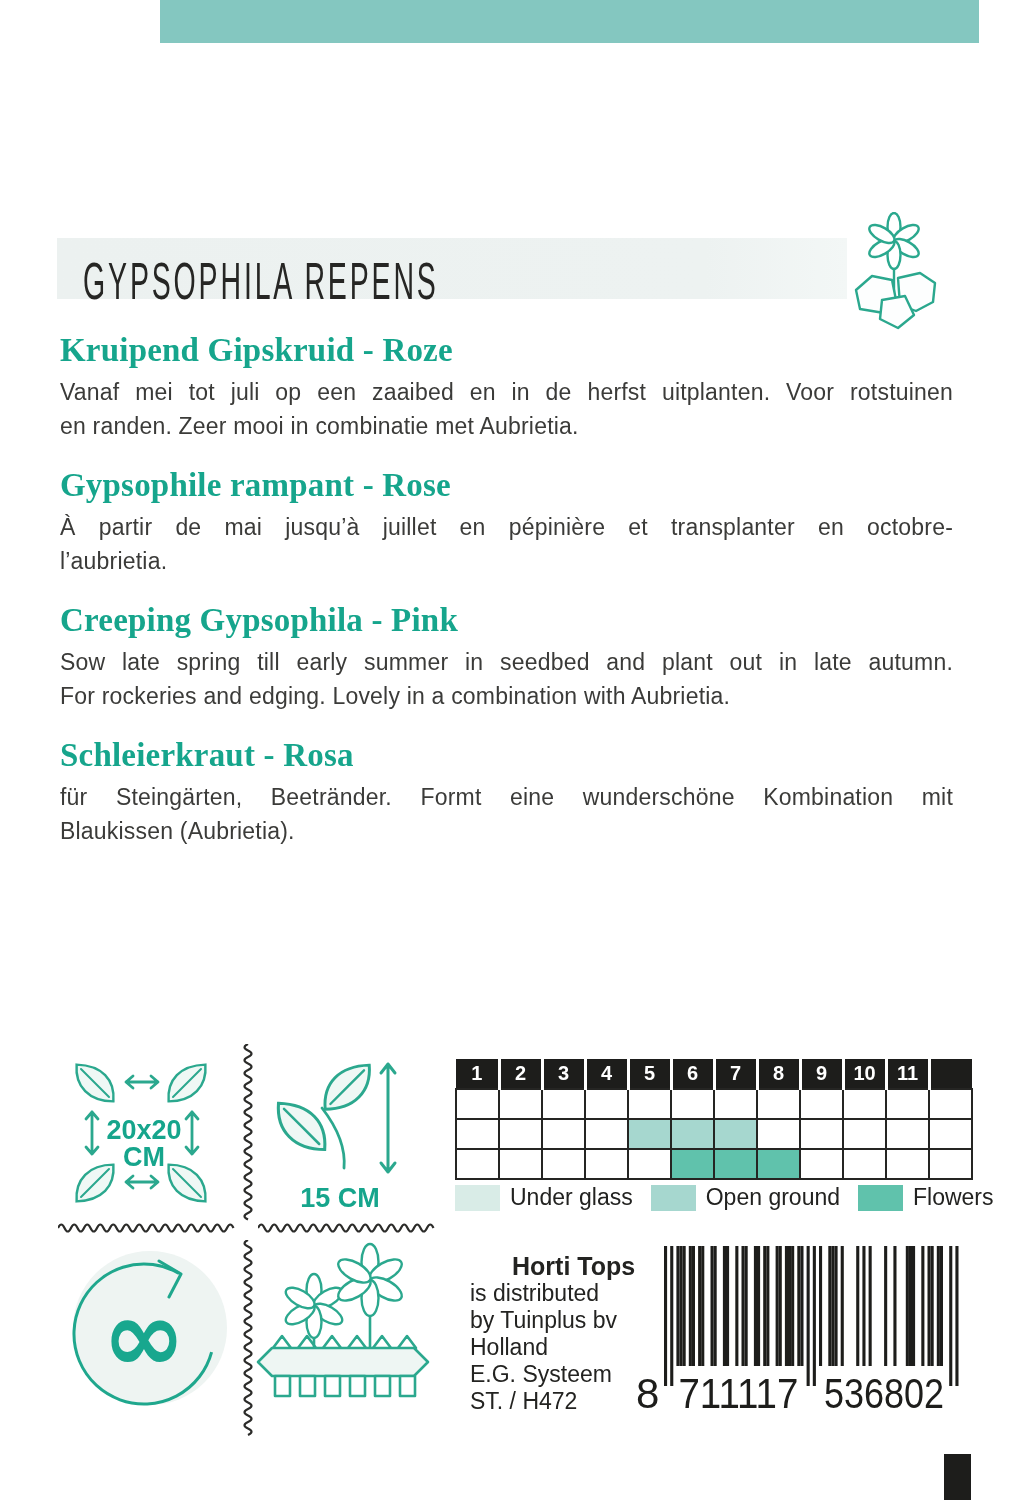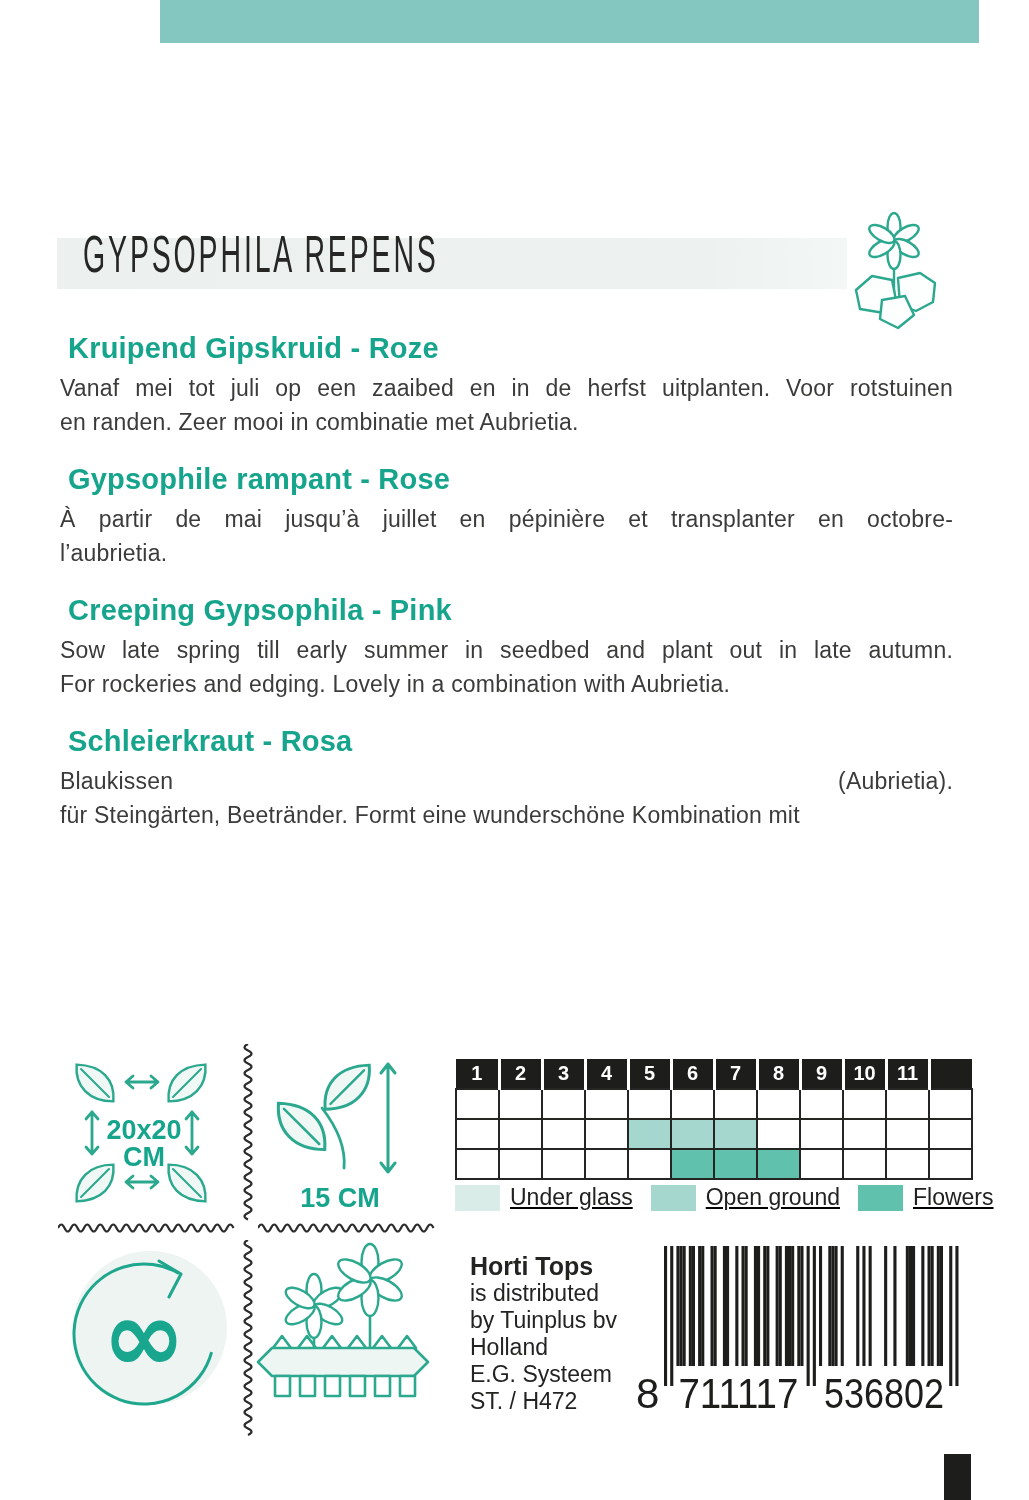--- a/index.html
+++ b/index.html
@@ -8,61 +8,62 @@
     font-family:"Liberation Sans", sans-serif;overflow:hidden;
     -webkit-font-smoothing:antialiased;
   }
   .abs{position:absolute;}
 
   
   #topbar{left:160px;top:0;width:819px;height:43px;background:#84c7c0;}
 
   
   #banner{
-    left:57px;top:238px;width:790px;height:51px;
+    left:57px;top:238px;width:790px;height:61px;
     background:linear-gradient(90deg,#ecf1f0 0%,#edf2f1 82%,#f3f7f6 100%);
-    display:flex;align-items:flex-start;padding-left:26px;box-sizing:border-box;
+    display:flex;align-items:flex-end;padding-left:26px;box-sizing:border-box;
   }
   #banner h1{
     margin:0;font-size:30px;font-weight:400;color:#262624;
     letter-spacing:3px;transform:scale(0.95,1.7);transform-origin:left center;
     white-space:nowrap;
   }
 
   
   #content{left:60px;top:332px;width:908px;}
   section h2{
-    margin:0 0 6px 8px;font-size:29px;font-weight:bold;color:#16a58c;
+    margin:0 0 6px 0;font-size:33px;font-weight:bold;color:#16a58c;
     letter-spacing:0.2px;
+    font-family:Liberation Serif, serif;
   }
   section .body{margin:0 15px 24px 0;}
   .body-line{
     font-size:23px;line-height:34px;color:#3b3b39;
     text-align:justify;text-align-last:justify;letter-spacing:0.2px;
   }
   .body-line:last-child{text-align-last:auto;}
 
   
   #calendar table{border-collapse:collapse;table-layout:fixed;width:518px;}
   #calendar th{
     background:#1d1d1b;color:#fff;font-size:20px;font-weight:bold;
     height:29px;border-right:3px solid #fff;padding:0;text-align:center;
   }
   #calendar th:last-child{border-right:none;padding-left:42px;}
   #calendar td{height:28px;border:2px solid #252523;padding:0;}
 
   
   #legend{display:flex;align-items:center;gap:18px;}
-  .legend-item{display:flex;align-items:flex-end;text-decoration:underline;}
+  .legend-item{display:flex;align-items:flex-end;}
   .legend-swatch{width:45px;height:26px;margin-right:10px;flex:none;}
   .legend-label{font-size:23px;color:#222220;white-space:nowrap;}
 
   
   #distributor .dline{font-size:23px;line-height:27px;color:#232321;}
-  #distributor .dline.first{font-weight:bold;font-size:25px;}
+  #distributor .dline.first{font-weight:bold;font-size:25px;margin-left:42px;}
 
   
   #cornermark{left:944px;top:1454px;width:27px;height:46px;background:#1d1d1b;}
   svg{display:block;}
   text{font-family:"Liberation Sans", sans-serif;}
   .inf{font-family:"DejaVu Sans", sans-serif;font-weight:bold;}
 </style>
 </head>
 <body>
 
@@ -116,22 +117,22 @@
   <section>
     <h2>Creeping Gypsophila - Pink</h2>
     <div class="body">
         <div class="body-line">Sow late spring till early summer in seedbed and plant out in late autumn.</div>
         <div class="body-line">For rockeries and edging. Lovely in a combination with Aubrietia.</div>
       </div>
   </section>
   <section>
     <h2>Schleierkraut - Rosa</h2>
     <div class="body">
+        <div class="body-line">für Steingärten, Beetränder. Formt eine wunderschöne Kombination mit</div>
         <div class="body-line">Blaukissen (Aubrietia).</div>
-        <div class="body-line">für Steingärten, Beetränder. Formt eine wunderschöne Kombination mit</div>
       </div>
   </section>
 </main>
 
 <svg class="abs" style="left:66px;top:1058px" width="150" height="150" viewBox="0 0 150 150">
   <use href="#leaf" transform="translate(50,4) scale(-0.875,0.875)"></use>
   <use href="#leaf" transform="translate(100,4) scale(0.875,0.875)"></use>
   <use href="#leaf" transform="translate(50,146) scale(-0.875,-0.875)"></use>
   <use href="#leaf" transform="translate(100,146) scale(0.875,-0.875)"></use>
   <g stroke="#2ba88e" stroke-width="2.8" fill="none" stroke-linecap="round" stroke-linejoin="round">

